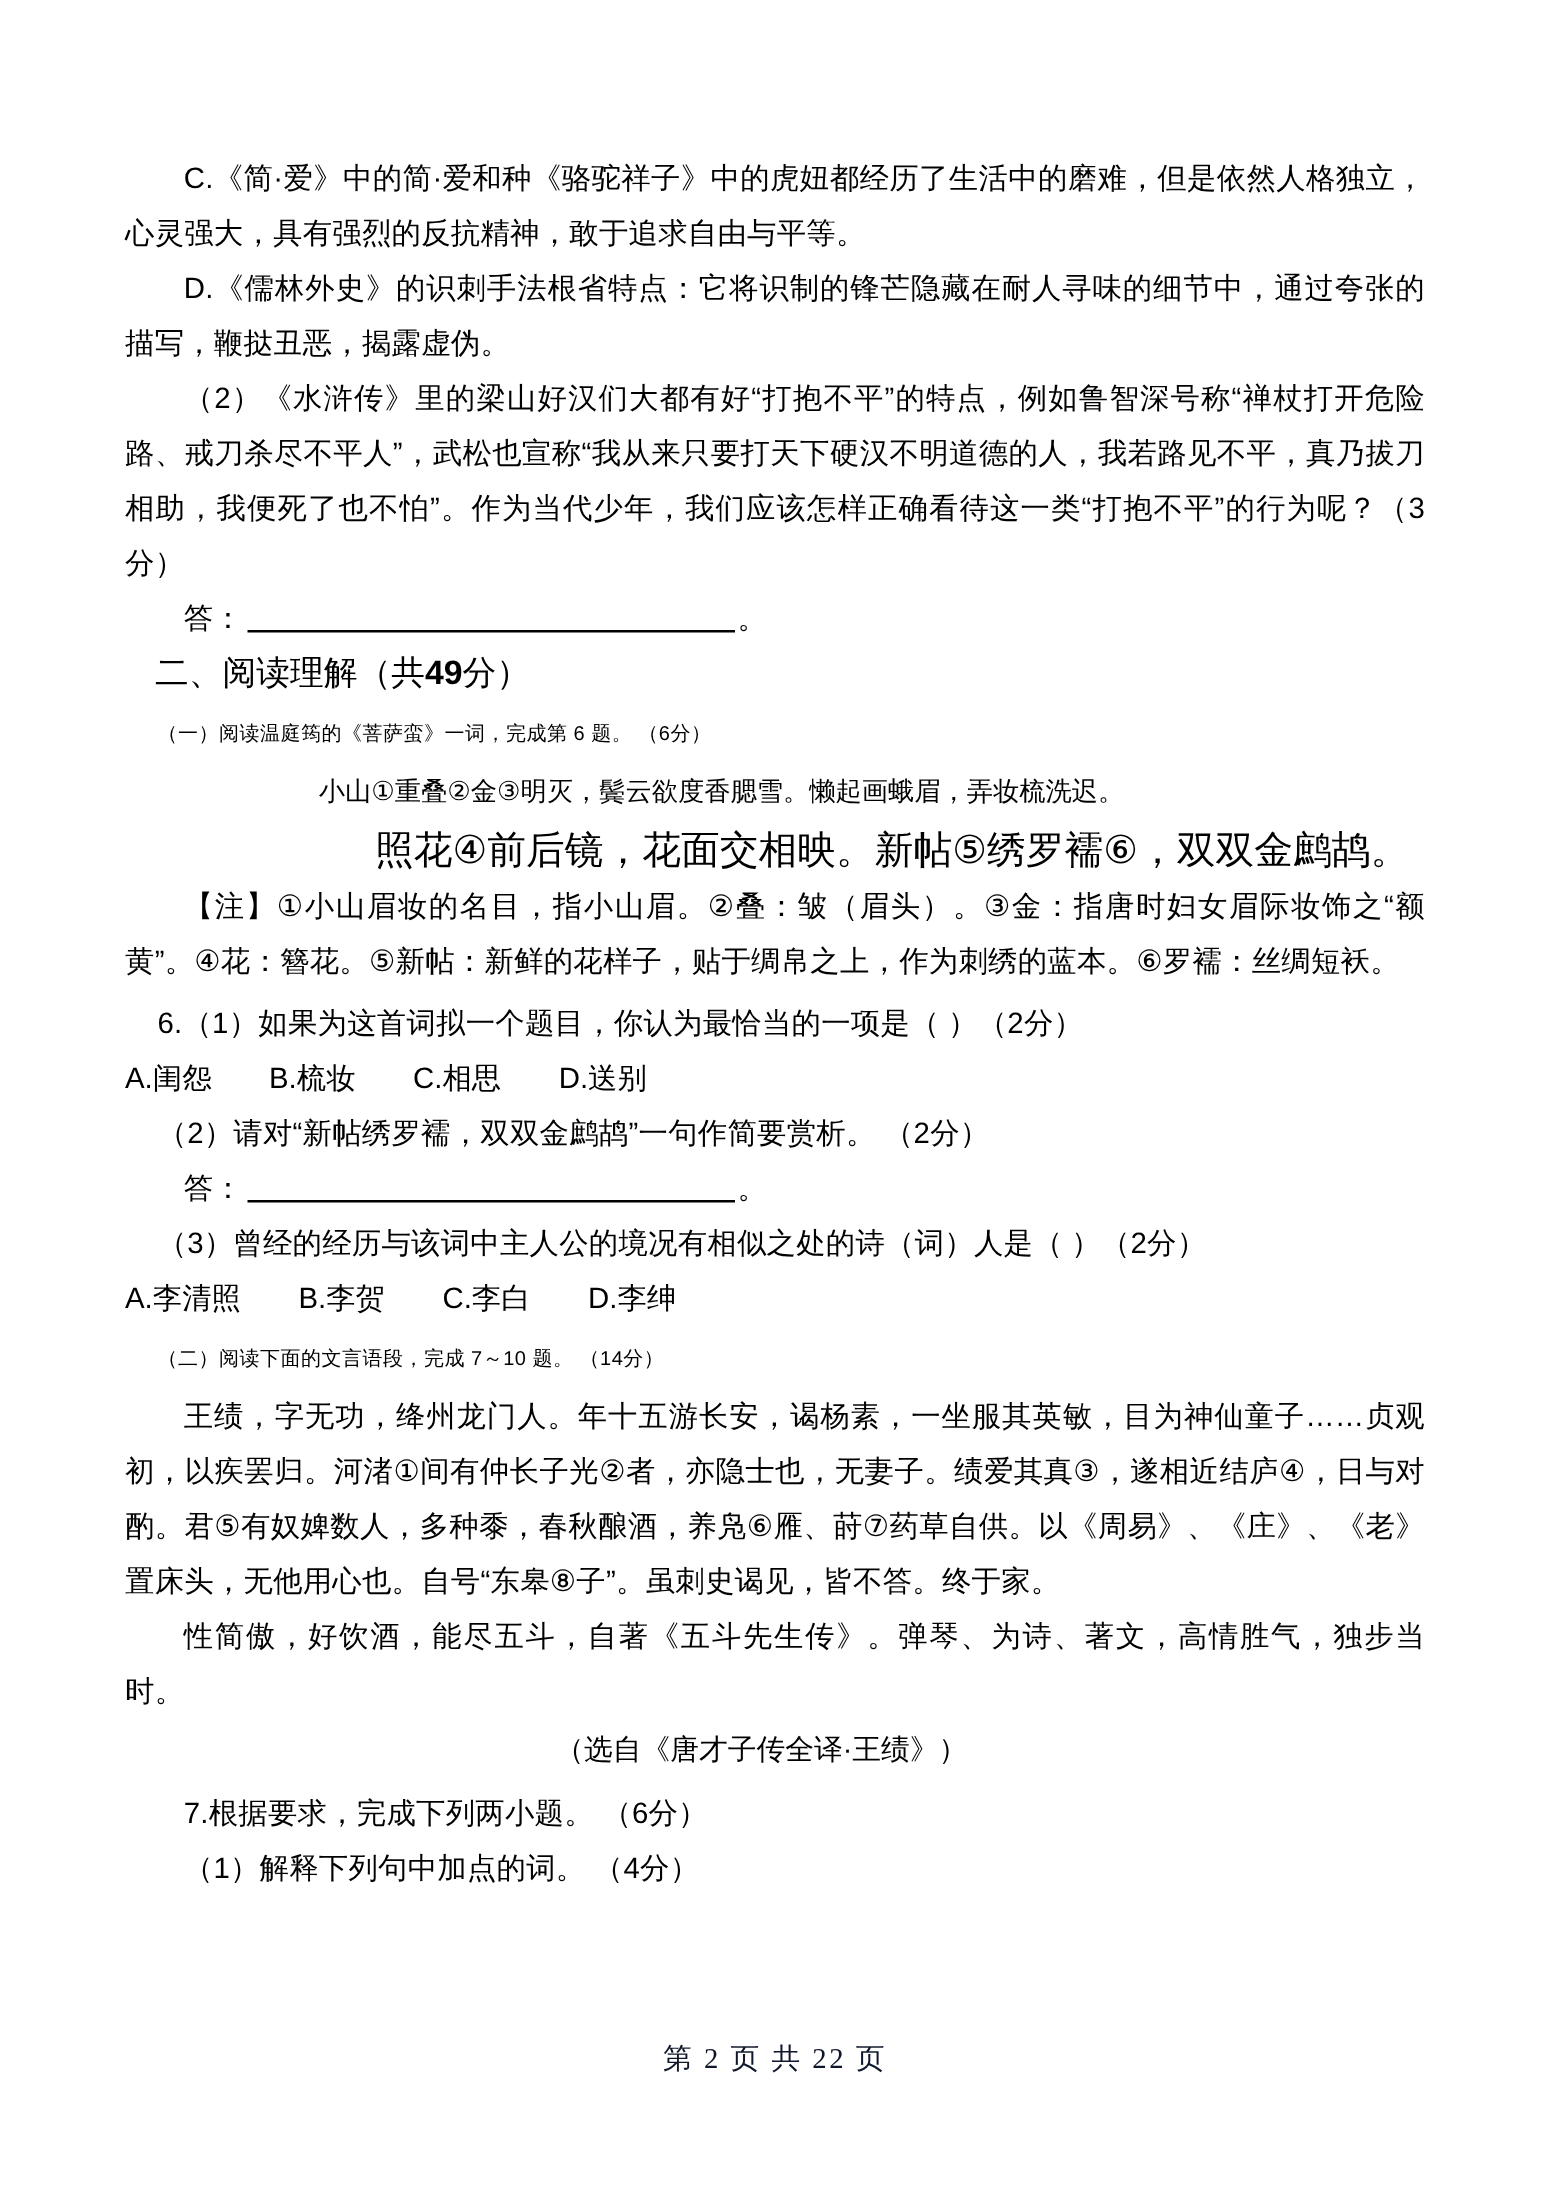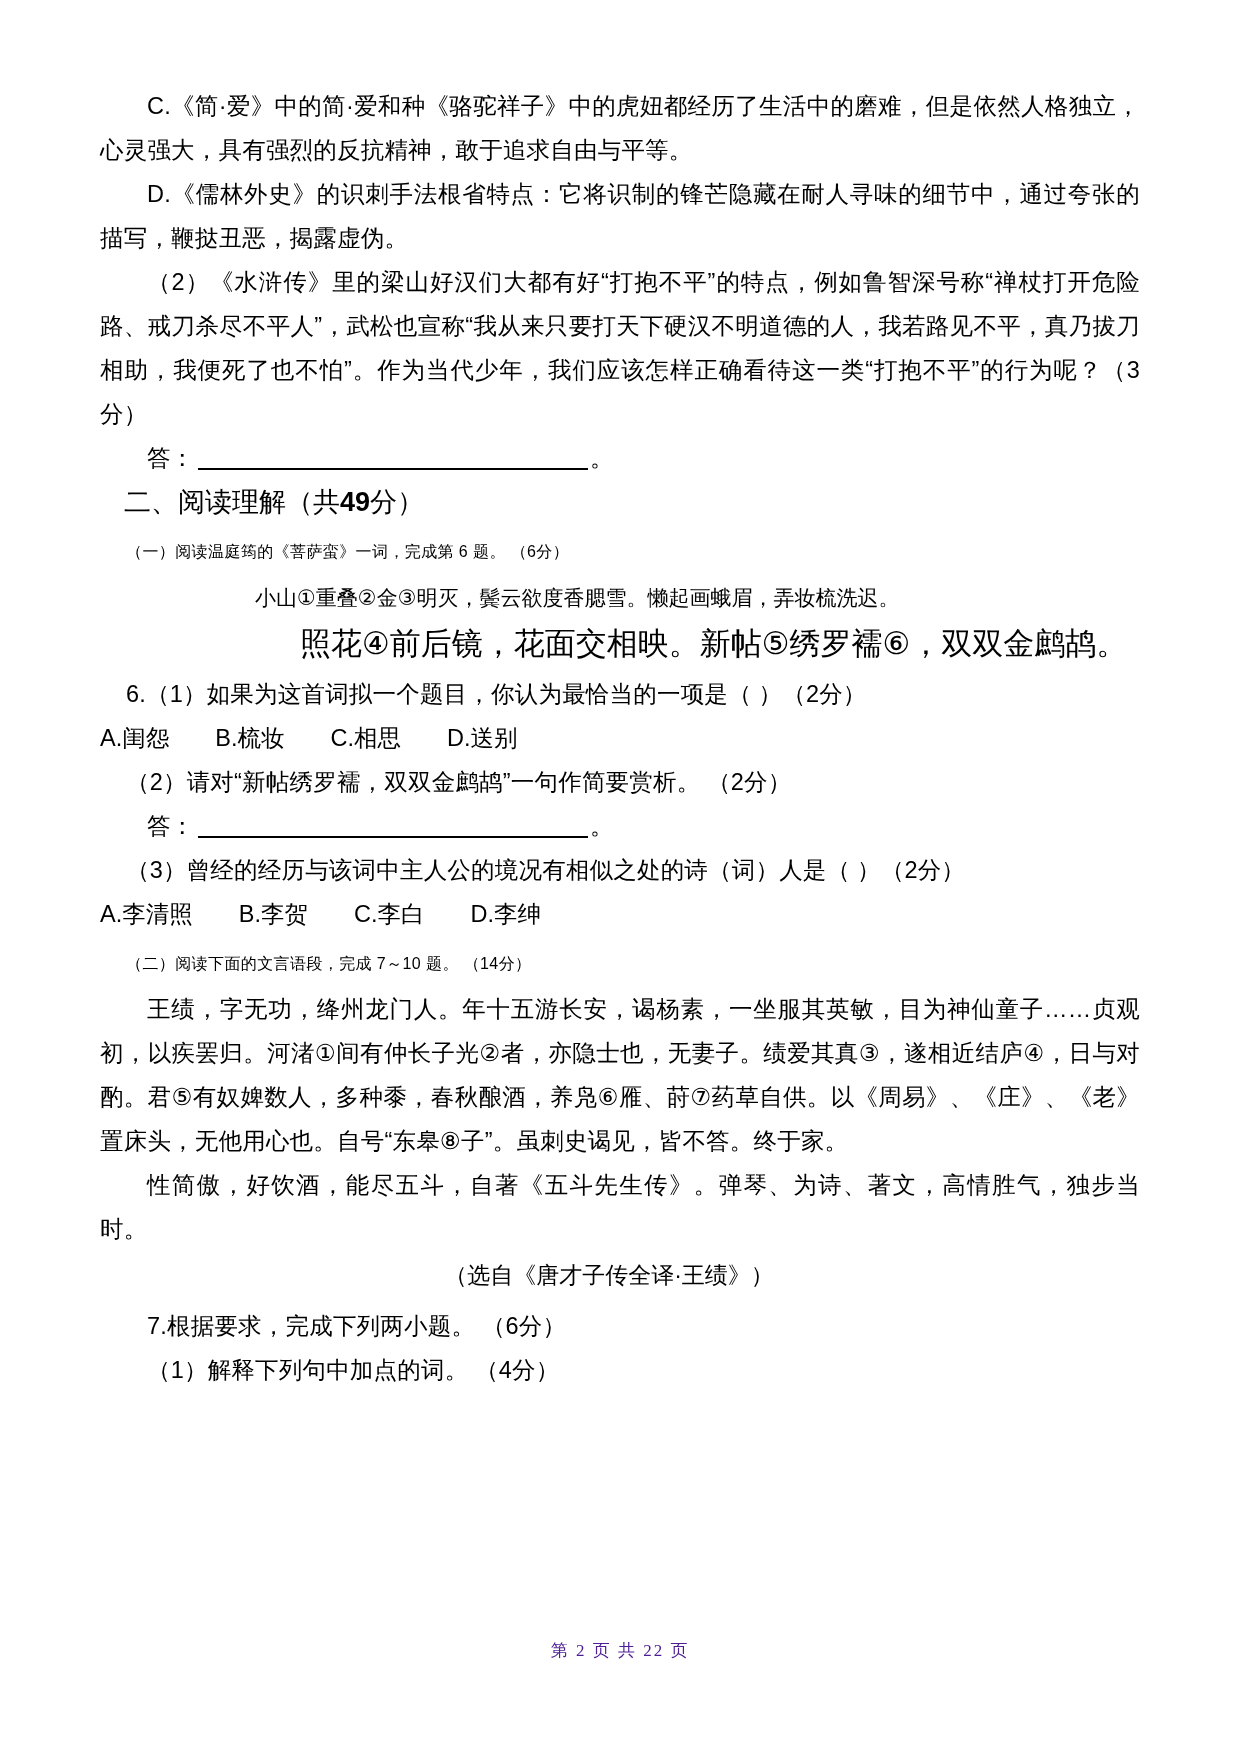--- a/index.html
+++ b/index.html
@@ -15,21 +15,21 @@
     color: #000000;
     -webkit-font-smoothing: antialiased;
   }
   .page {
     position: absolute;
     left: 0;
     top: 0;
     width: 1056px;
     height: 1754px;
     box-sizing: border-box;
-    padding: 84px 100px 0 100px;
+    padding: 120px 100px 0 100px;
   }
   .content {
     width: 1040px;
   }
 
   
   p.line {
     margin: 0;
     padding: 0;
     font-size: 23.5px;
@@ -118,23 +118,23 @@
   }
 
   
   .footer {
     position: absolute;
     left: 0;
     bottom: 92px;
     width: 1240px;
     text-align: center;
     font-family: "Liberation Serif", "DejaVu Serif", serif;
-    font-size: 17px;
+    font-size: 23px;
     letter-spacing: 2px;
-    color: #4c1d95;
+    color: #0f172a;
   }
 </style>
 </head>
 <body>
 
 <div class="page">
   <div class="content">
 
     <p class="line indent2">C.《简·爱》中的简·爱和种《骆驼祥子》中的虎妞都经历了生活中的磨难，但是依然人格独立，心灵强大，具有强烈的反抗精神，敢于追求自由与平等。</p>
 
@@ -146,20 +146,21 @@
 
     <p class="section-head"><span>二、阅读理解（共</span><span class="bold-num">49</span><span>分）</span></p>
 
     <div class="gap-sm"></div>
 
     <p class="sub-head">（一）阅读温庭筠的《菩萨蛮》一词，完成第 6 题。 （6分）</p>
 
     <p class="poem-line-1">小山①重叠②金③明灭，鬓云欲度香腮雪。懒起画蛾眉，弄妆梳洗迟。</p>
     <p class="poem-line-2">照花④前后镜，花面交相映。新帖⑤绣罗襦⑥，双双金鹧鸪。</p>
 
+    <p class="line indent2">【注】①小山眉妆的名目，指小山眉。②叠：皱（眉头）。③金：指唐时妇女眉际妆饰之“额黄”。④花：簪花。⑤新帖：新鲜的花样子，贴于绸帛之上，作为刺绣的蓝本。⑥罗襦：丝绸短袄。</p>
 
     <div class="gap-sm"></div>
 
     <p class="line indent1">6.（1）如果为这首词拟一个题目，你认为最恰当的一项是（    ）（2分）</p>
     <p class="choices"><span class="opt">A.闺怨</span><span class="opt">B.梳妆</span><span class="opt">C.相思</span><span class="opt">D.送别</span></p>
 
     <p class="line indent1">（2）请对“新帖绣罗襦，双双金鹧鸪”一句作简要赏析。 （2分）</p>
     <p class="answer-row"><span>答：</span><span class="blank"></span><span>。</span></p>
 
     <p class="line indent1">（3）曾经的经历与该词中主人公的境况有相似之处的诗（词）人是（    ）（2分）</p>

